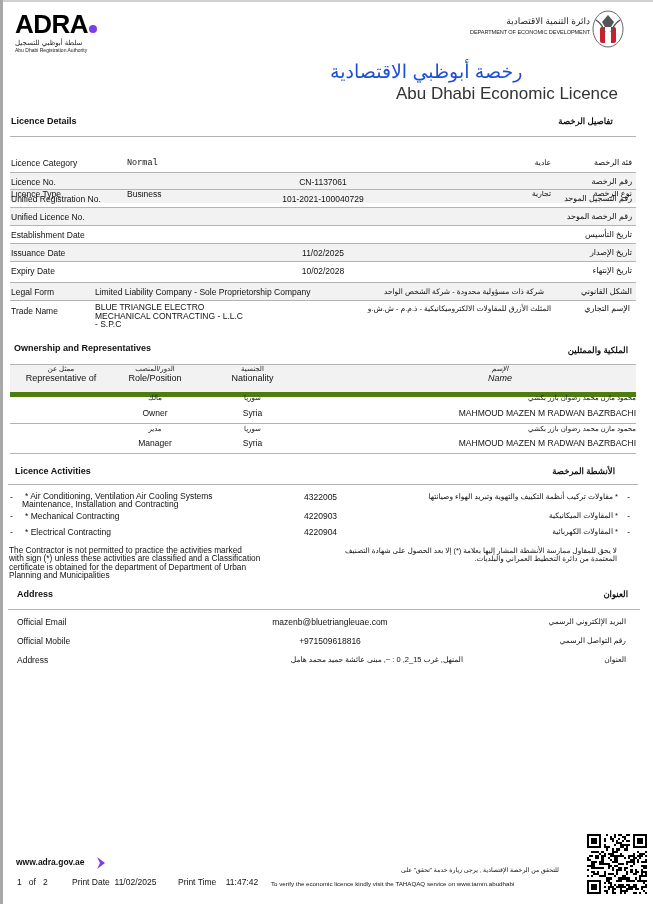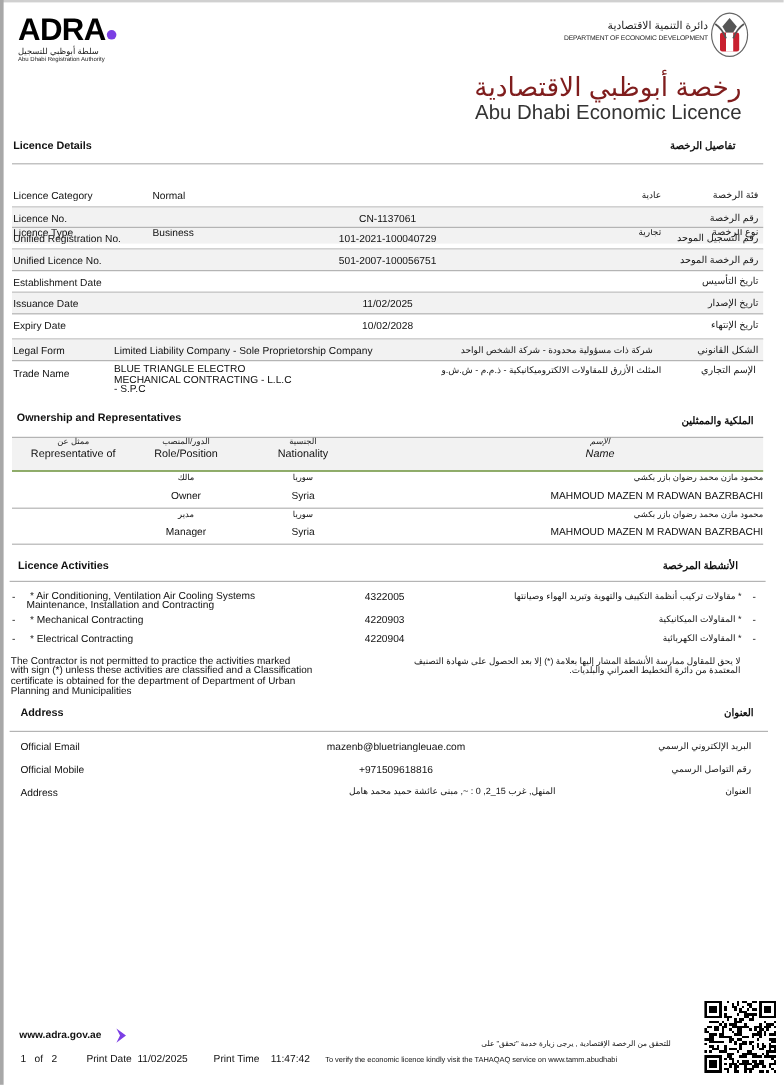--- a/index.html
+++ b/index.html
@@ -10,34 +10,34 @@
   .abs { position:absolute; }
   
   .adra-logo { left:15px; top:11px; font-size:26px; font-weight:bold; letter-spacing:-0.5px; color:#000; line-height:26px; }
   .adra-dot { display:inline-block; width:8px; height:8px; border-radius:50%; background:#7b3fe4; margin-left:1px; }
   .adra-ar { left:15px; top:39px; font-size:7px; color:#222; }
   .adra-en { left:15px; top:47px; font-size:5px; color:#222; }
   
   .ded-ar { left:460px; top:16px; font-size:9px; color:#222; width:130px; text-align:right; }
   .ded-en { left:460px; top:29px; font-size:5.6px; color:#222; width:130px; text-align:right; letter-spacing:-0.1px; }
   .emblem { left:592px; top:10px; width:32px; height:38px; }
-  .title-ar { left:330px; top:60px; width:288px; text-align:right; font-size:22px; color:#7f1d1d; }
+  .title-ar { left:330px; top:60px; width:288px; text-align:left; font-size:19px; color:#1d4ed8; }
   .title-en { left:330px; top:84px; width:288px; text-align:right; font-size:17px; color:#333; }
   
   .sec-title { font-weight:bold; font-size:9px; color:#111; }
   .sec-title-ar { font-weight:bold; font-size:8.5px; color:#111; text-align:right; }
   .hr { position:absolute; height:1px; background:#b4b4b4; }
   .row { position:absolute; left:10px; width:626px; height:18px; }
   .row.shade { background:#f2f2f2; }
   .row .lbl { position:absolute; left:1px; top:4px; }
   .row .val-mid { position:absolute; left:0; width:626px; text-align:center; top:4px; }
   .row .lbl-ar { position:absolute; right:4px; top:4px; text-align:right; font-size:8px; }
   .small-ar { font-size:7.5px; }
   
-  .own-head { position:absolute; left:10px; top:364px; width:626px; height:27px; background:#f2f2f2; border-top:1px solid #b4b4b4; border-bottom:1px solid #4d7c0f; }
+  .own-head { position:absolute; left:10px; top:364px; width:626px; height:27px; background:#f2f2f2; border-top:1px solid #b4b4b4; border-bottom:5px solid #4d7c0f; }
   .col { position:absolute; text-align:center; }
   .col .ar { font-size:7px; line-height:8px; color:#222; }
   .col .en { font-size:9px; line-height:10px; }
   .cell { position:absolute; text-align:center; }
   .act-row { position:absolute; font-size:8.5px; }
   .note { position:absolute; font-size:8.3px; line-height:8.3px; }
   .qr { left:587px; top:833px; width:60px; height:62px; }
   .footer-link { left:16px; top:857px; font-weight:bold; font-size:8.5px; }
   .chev { left:96px; top:856px; width:10px; height:14px; }
 </style>
@@ -68,41 +68,40 @@
 <div class="hr" style="left:10px;top:136px;width:626px;"></div>
 
 <div class="row shade" style="top:137px;margin-top:48px;">
   <span class="lbl">Licence Type</span>
   <span class="abs" style="left:117px;top:4px;">Business</span>
   <span class="abs small-ar" style="right:85px;top:4px;" dir="rtl">تجارية</span>
   <span class="lbl-ar" dir="rtl">نوع الرخصة</span>
 </div>
 <div class="row" style="top:154px;">
   <span class="lbl">Licence Category</span>
-  <span class="abs" style="left:117px;top:4px;">Normal</span>
+  <span class="abs" style="left:117px;top:4px;font-family:Liberation Mono, monospace;">Normal</span>
   <span class="abs small-ar" style="right:85px;top:4px;" dir="rtl">عادية</span>
   <span class="lbl-ar" dir="rtl">فئة الرخصة</span>
 </div>
 <div class="hr" style="left:10px;top:172px;width:626px;"></div>
 
 <div class="row shade" style="top:173px;">
   <span class="lbl">Licence No.</span>
   <span class="val-mid">CN-1137061</span>
   <span class="lbl-ar" dir="rtl">رقم الرخصة</span>
 </div>
 <div class="hr" style="left:10px;top:189px;width:626px;"></div>
 <div class="row" style="top:190px;">
   <span class="lbl">Unified Registration No.</span>
   <span class="val-mid">101-2021-100040729</span>
   <span class="lbl-ar" dir="rtl">رقم التسجيل الموحد</span>
 </div>
 <div class="hr" style="left:10px;top:207px;width:626px;"></div>
 <div class="row shade" style="top:208px;">
   <span class="lbl">Unified Licence No.</span>
-  <span class="val-mid">501-2007-100056751</span>
   <span class="lbl-ar" dir="rtl">رقم الرخصة الموحد</span>
 </div>
 <div class="hr" style="left:10px;top:225px;width:626px;"></div>
 <div class="row" style="top:226px;">
   <span class="lbl">Establishment Date</span>
   <span class="lbl-ar" dir="rtl">تاريخ التأسيس</span>
 </div>
 <div class="hr" style="left:10px;top:243px;width:626px;"></div>
 <div class="row shade" style="top:244px;">
   <span class="lbl">Issuance Date</span>

